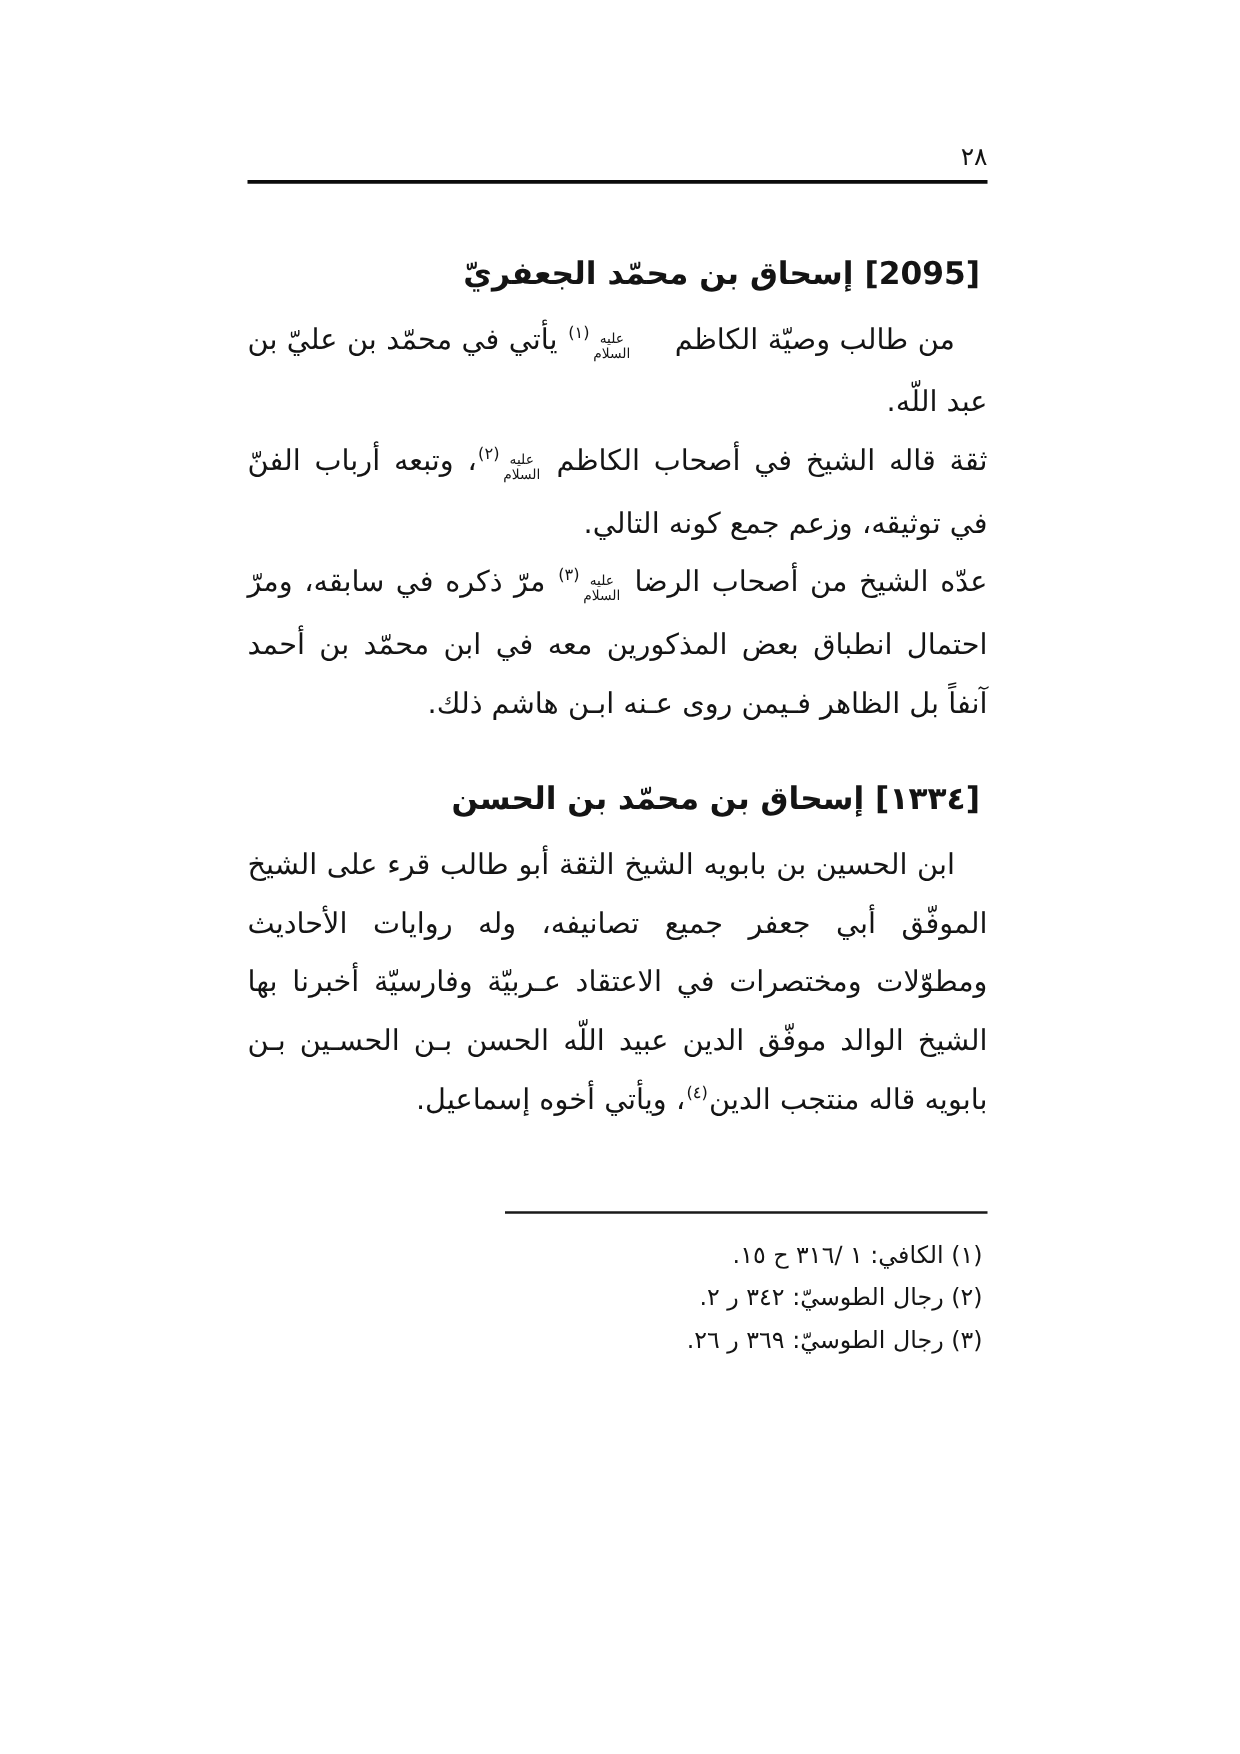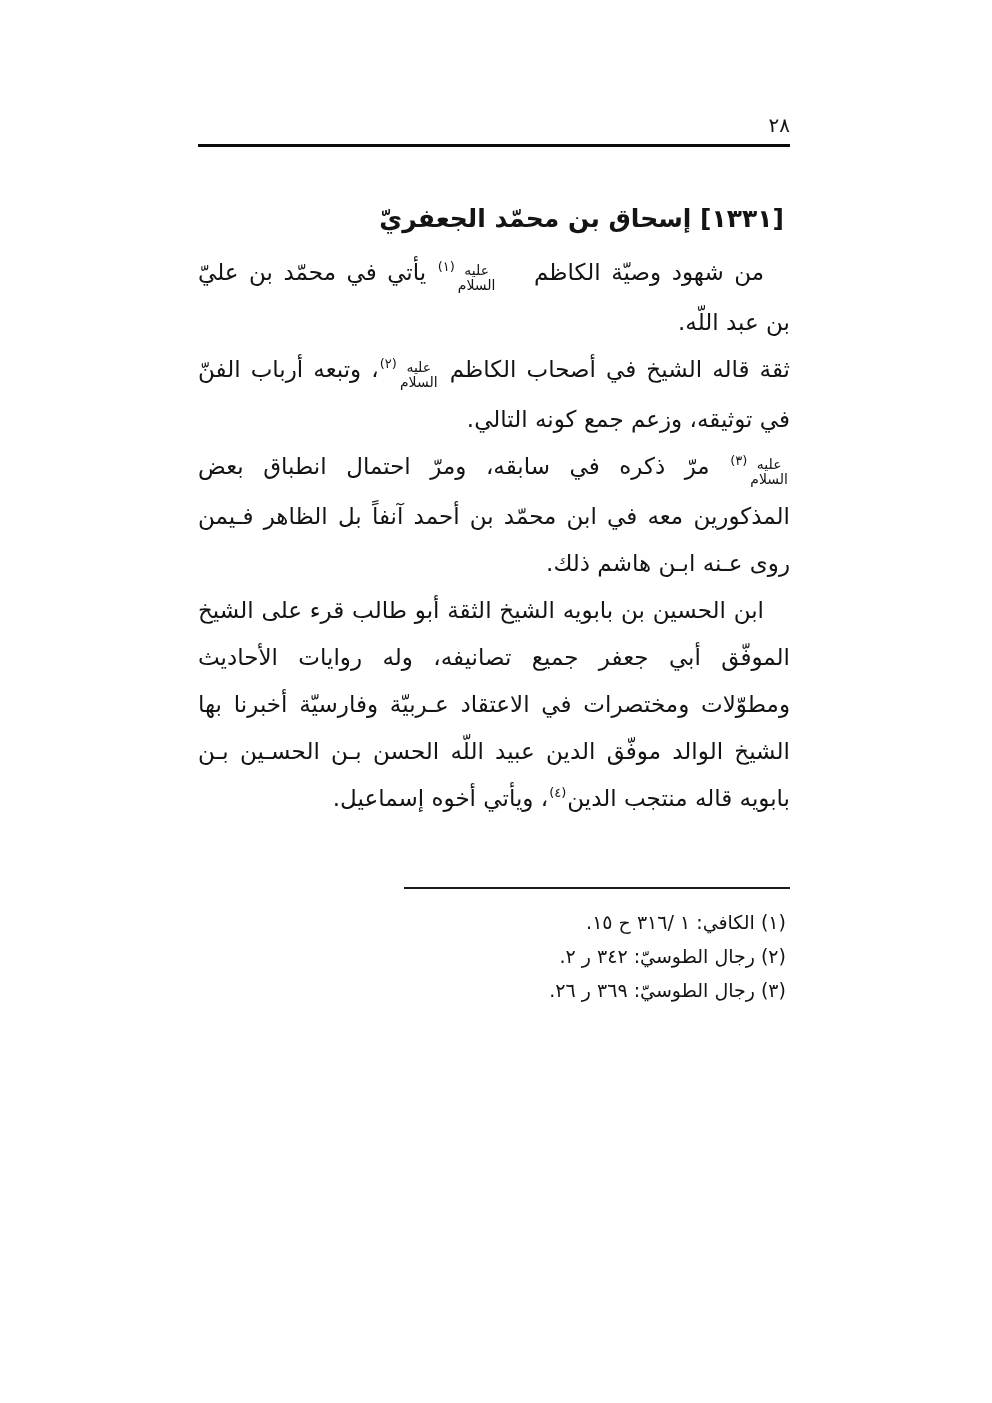--- a/index.html
+++ b/index.html
@@ -47,21 +47,21 @@
     margin:0;
     text-align:justify;
     text-align-last:right;
   }
   .entry p.indent{text-indent:26px;}
   
   .salam{
     display:inline-flex;
     flex-direction:column;
     align-items:center;
-    font-size:14px;
+    font-size:11px;
     line-height:1.05;
     vertical-align:3px;
     margin:0 2px;
     transform:translateY(-2px);
   }
   .fnref{
     font-size:13px;
     position:relative;
     top:-9px;
     margin:0 1px;
@@ -86,39 +86,40 @@
 <div class="sheet">
   <div class="inner">
 
     <div class="pagehead">
       <span class="pageno">٢٨</span>
     </div>
     <hr class="head-rule">
 
     <div class="entries" id="entries">
         <section class="entry">
-          <h2>[١٣٣١] إسحاق بن محمّد الجعفريّ</h2>
-          <p class="indent"><span>من شهود وصيّة الكاظم </span><span class="salam">
+          <h2>[2095] إسحاق بن محمّد الجعفريّ</h2>
+          <p class="indent"><span>من طالب وصيّة الكاظم </span><span class="salam">
               <span>عليه</span>
               <span>السلام</span>
             </span><span class="fnref">(١)</span><span> يأتي في محمّد بن عليّ بن عبد اللّه.</span></p>
         </section>
         <section class="entry">
           <p><span>ثقة قاله الشيخ في أصحاب الكاظم </span><span class="salam">
               <span>عليه</span>
               <span>السلام</span>
             </span><span class="fnref">(٢)</span><span>، وتبعه أرباب الفنّ في توثيقه، وزعم جمع كونه التالي.</span></p>
         </section>
         <section class="entry">
-          <p><span class="salam">
+          <p><span>عدّه الشيخ من أصحاب الرضا </span><span class="salam">
               <span>عليه</span>
               <span>السلام</span>
             </span><span class="fnref">(٣)</span><span> مرّ ذكره في سابقه، ومرّ احتمال انطباق بعض المذكورين معه في ابن محمّد بن أحمد آنفاً بل الظاهر فـيمن روى عـنه ابـن هاشم ذلك.</span></p>
         </section>
         <section class="entry">
+          <h2>[١٣٣٤] إسحاق بن محمّد بن الحسن</h2>
           <p class="indent"><span>ابن الحسين بن بابويه الشيخ الثقة أبو طالب قرء على الشيخ الموفّق أبي جعفر جميع تصانيفه، وله روايات الأحاديث ومطوّلات ومختصرات في الاعتقاد عـربيّة وفارسيّة أخبرنا بها الشيخ الوالد موفّق الدين عبيد اللّه الحسن بـن الحسـين بـن بابويه قاله منتجب الدين</span><span class="fnref">(٤)</span><span>، ويأتي أخوه إسماعيل.</span></p>
         </section>
       </div>
 
     <div class="footnotes">
       <hr class="fn-rule">
       <div class="fn-list" id="footnotes">
           <div class="fn-item">(١) الكافي: ١ /٣١٦ ح ١٥.</div>
           <div class="fn-item">(٢) رجال الطوسيّ: ٣٤٢ ر ٢.</div>
           <div class="fn-item">(٣) رجال الطوسيّ: ٣٦٩ ر ٢٦.</div>

